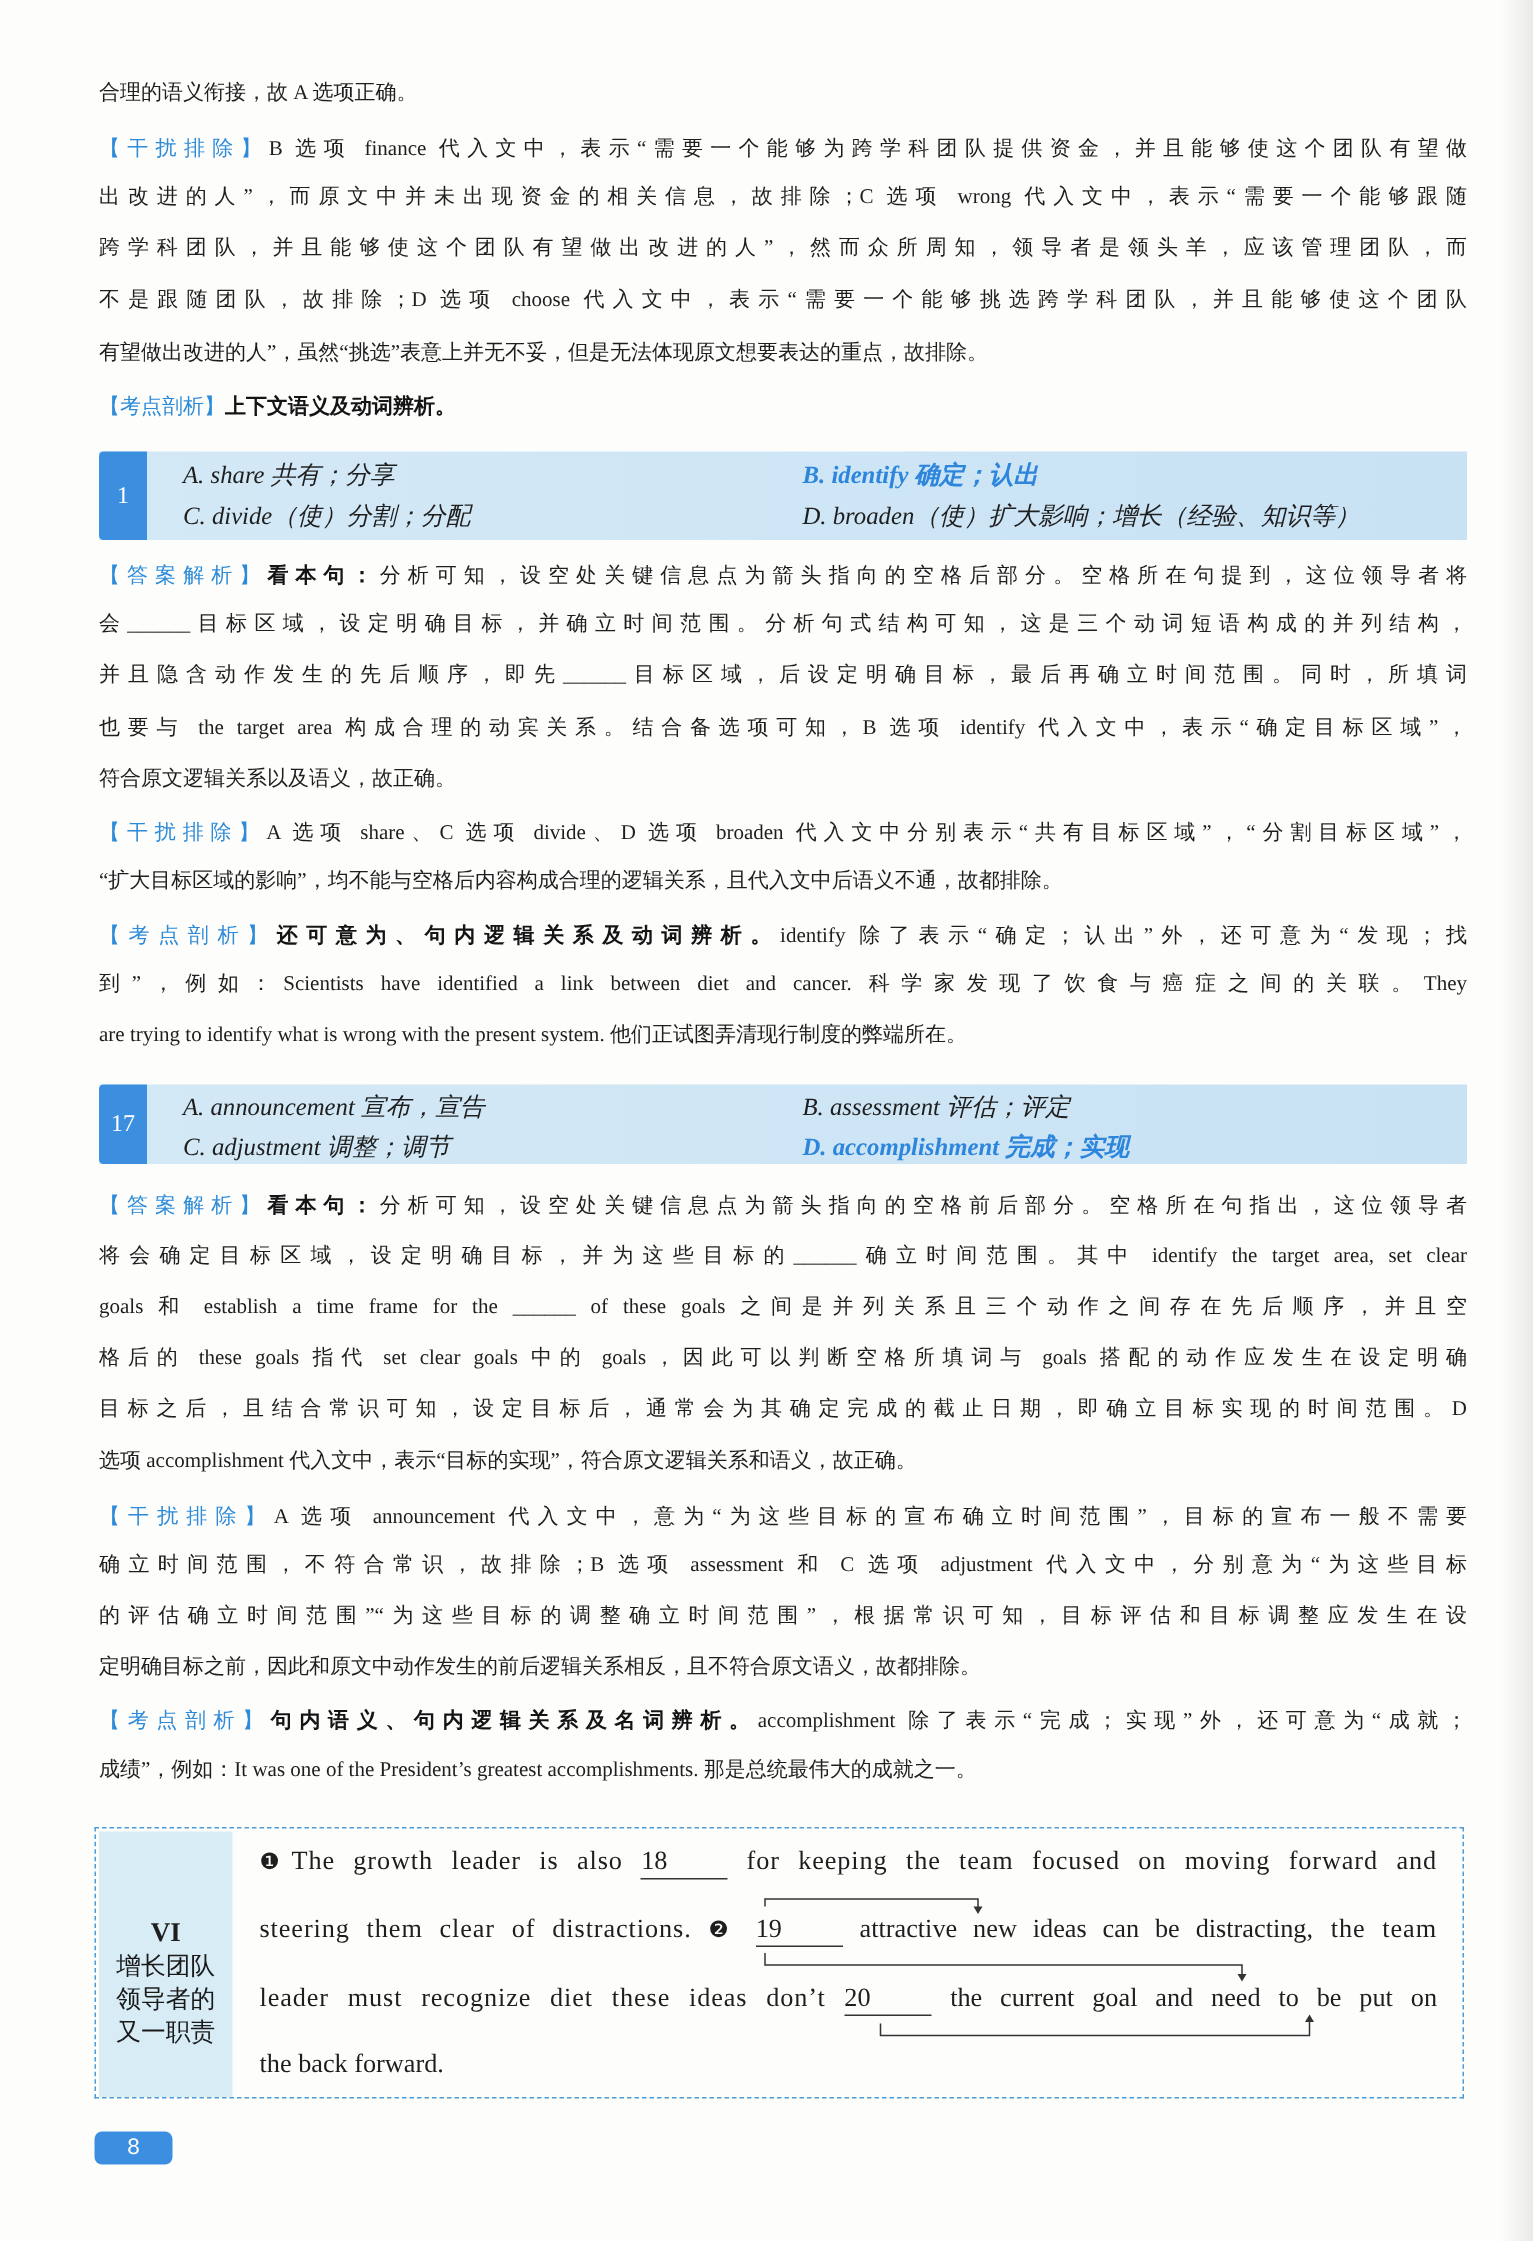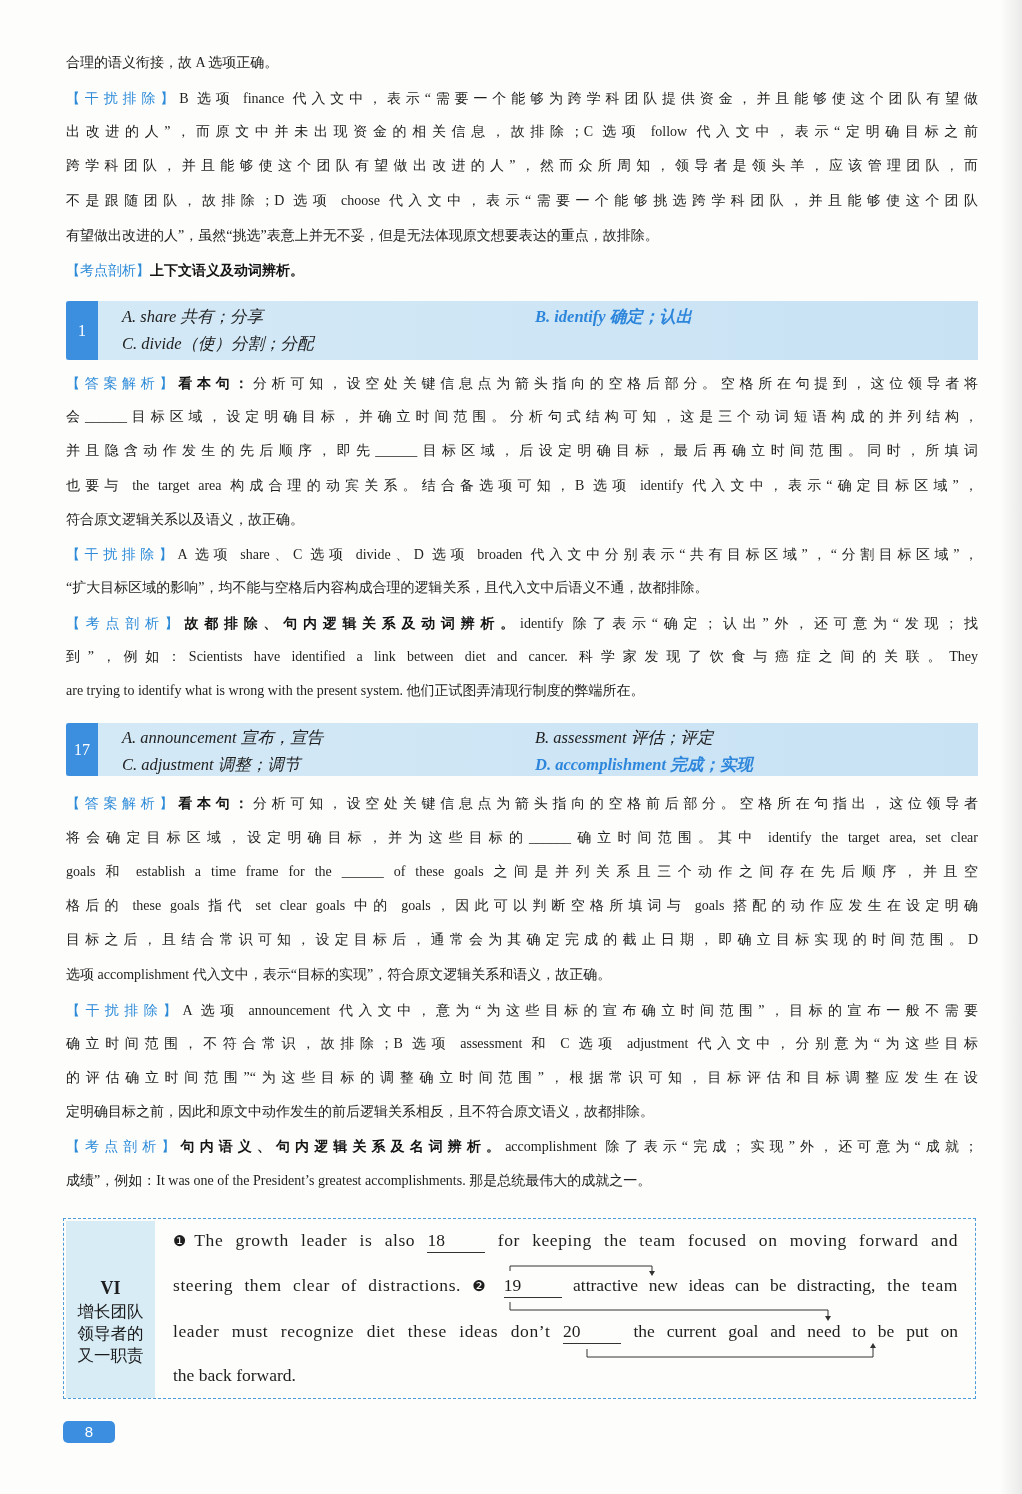--- a/index.html
+++ b/index.html
@@ -69,43 +69,44 @@
     font-family: "Liberation Sans", sans-serif; font-size: 15px; line-height: 22px; text-align: center;
   }
 </style>
 </head>
 <body>
 
 <div class="edge-shade"></div>
 
 <div class="ln last" style="top:46px"><span>合理的语义衔接，故 A 选项正确。</span></div>
 <div class="ln" style="top:81px"><span class="lbl">【干扰排除】</span><span>B 选项 finance 代入文中，表示“需要一个能够为跨学科团队提供资金，并且能够使这个团队有望做</span></div>
-<div class="ln" style="top:115px"><span>出改进的人”，而原文中并未出现资金的相关信息，故排除；C 选项 follow 代入文中，表示“定明确目标之前</span></div>
+<div class="ln" style="top:115px"><span>出改进的人”，而原文中并未出现资金的相关信息，故排除；C 选项 wrong 代入文中，表示“需要一个能够跟随</span></div>
 <div class="ln" style="top:149px"><span>跨学科团队，并且能够使这个团队有望做出改进的人”，然而众所周知，领导者是领头羊，应该管理团队，而</span></div>
 <div class="ln" style="top:184px"><span>不是跟随团队，故排除；D 选项 choose 代入文中，表示“需要一个能够挑选跨学科团队，并且能够使这个团队</span></div>
 <div class="ln last" style="top:219px"><span>有望做出改进的人”，虽然“挑选”表意上并无不妥，但是无法体现原文想要表达的重点，故排除。</span></div>
 <div class="ln last" style="top:253px"><span class="lbl">【考点剖析】</span><span class="b">上下文语义及动词辨析。</span></div>
 
 <div class="optbox" style="top:301px;height:59px">
   <div class="optnum">1</div>
   <div class="opt" style="left:56px;top:5px">A. share 共有；分享</div>
   <div class="opt correct" style="left:469px;top:5px">B. identify 确定；认出</div>
   <div class="opt" style="left:56px;top:32px">C. divide（使）分割；分配</div>
+  <div class="opt" style="left:469px;top:32px">D. broaden（使）扩大影响；增长（经验、知识等）</div>
 </div>
 
 <div class="ln" style="top:366px"><span class="lbl">【答案解析】</span><span class="b">看本句：</span><span>分析可知，设空处关键信息点为箭头指向的空格后部分。空格所在句提到，这位领导者将</span></div>
 <div class="ln" style="top:400px"><span>会______目标区域，设定明确目标，并确立时间范围。分析句式结构可知，这是三个动词短语构成的并列结构，</span></div>
 <div class="ln" style="top:434px"><span>并且隐含动作发生的先后顺序，即先______目标区域，后设定明确目标，最后再确立时间范围。同时，所填词</span></div>
 <div class="ln" style="top:469px"><span>也要与 the target area 构成合理的动宾关系。结合备选项可知，B 选项 identify 代入文中，表示“确定目标区域”，</span></div>
 <div class="ln last" style="top:503px"><span>符合原文逻辑关系以及语义，故正确。</span></div>
 
 <div class="ln" style="top:537px"><span class="lbl">【干扰排除】</span><span>A 选项 share、C 选项 divide、D 选项 broaden 代入文中分别表示“共有目标区域”，“分割目标区域”，</span></div>
 <div class="ln last" style="top:571px"><span>“扩大目标区域的影响”，均不能与空格后内容构成合理的逻辑关系，且代入文中后语义不通，故都排除。</span></div>
 
-<div class="ln" style="top:606px"><span class="lbl">【考点剖析】</span><span class="b">故都排除、句内逻辑关系及动词辨析。</span><span>identify 除了表示“确定；认出”外，还可意为“发现；找</span></div>
+<div class="ln" style="top:606px"><span class="lbl">【考点剖析】</span><span class="b">还可意为、句内逻辑关系及动词辨析。</span><span>identify 除了表示“确定；认出”外，还可意为“发现；找</span></div>
 <div class="ln" style="top:640px"><span>到”，例如：Scientists have identified a link between diet and cancer. 科学家发现了饮食与癌症之间的关联。They</span></div>
 <div class="ln last" style="top:674px"><span>are trying to identify what is wrong with the present system. 他们正试图弄清现行制度的弊端所在。</span></div>
 
 <div class="optbox" style="top:723px;height:53px">
   <div class="optnum">17</div>
   <div class="opt" style="left:56px;top:4px">A. announcement 宣布，宣告</div>
   <div class="opt" style="left:469px;top:4px">B. assessment 评估；评定</div>
   <div class="opt" style="left:56px;top:31px">C. adjustment 调整；调节</div>
   <div class="opt correct" style="left:469px;top:31px">D. accomplishment 完成；实现</div>
 </div>

